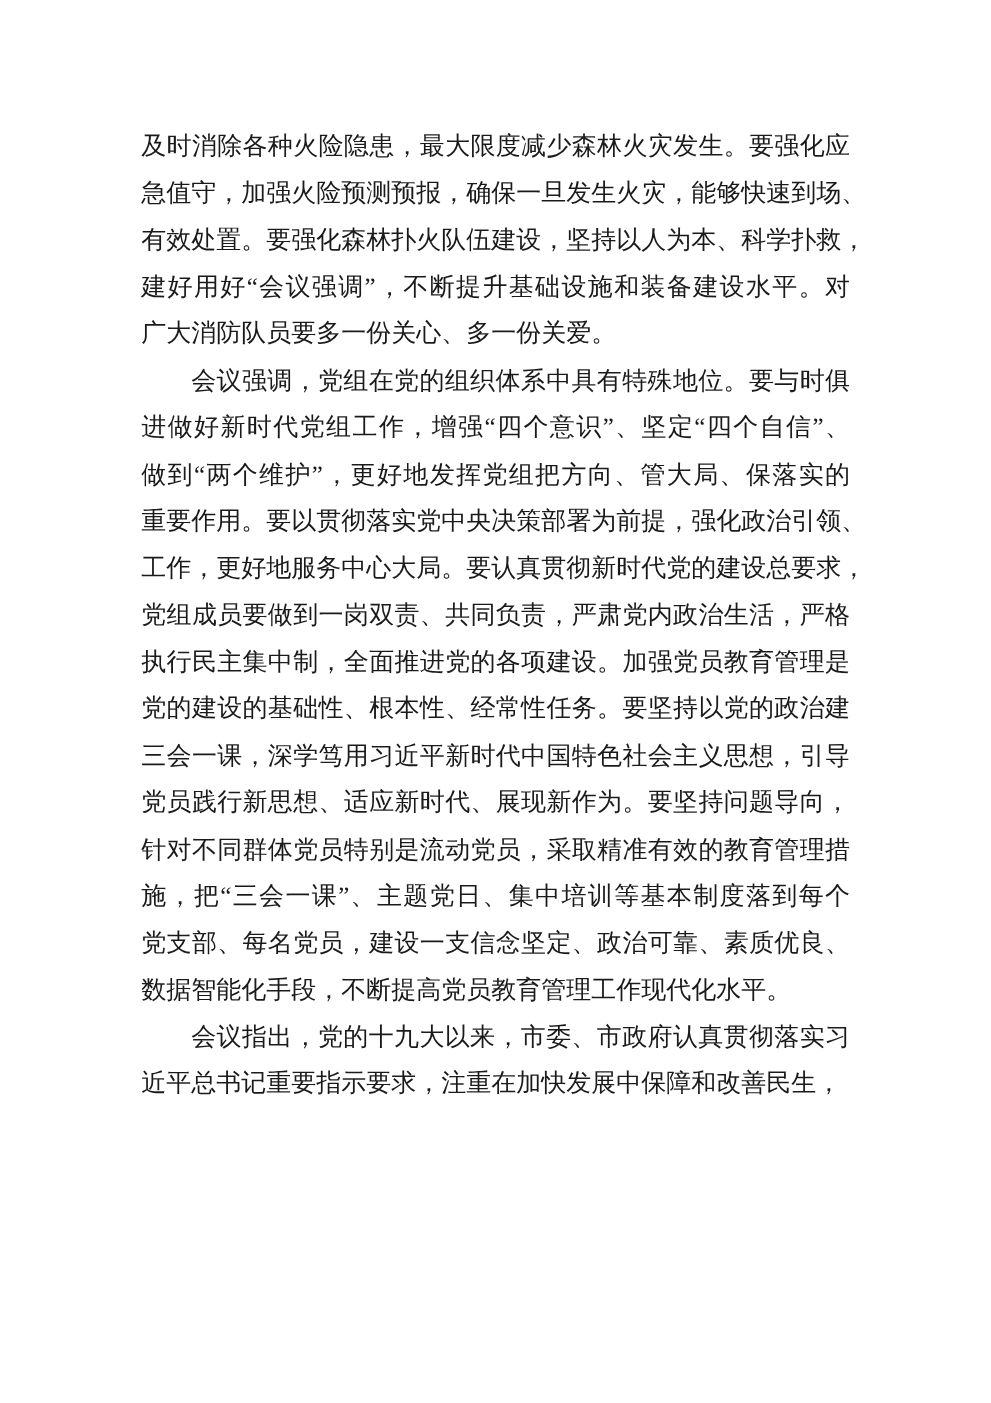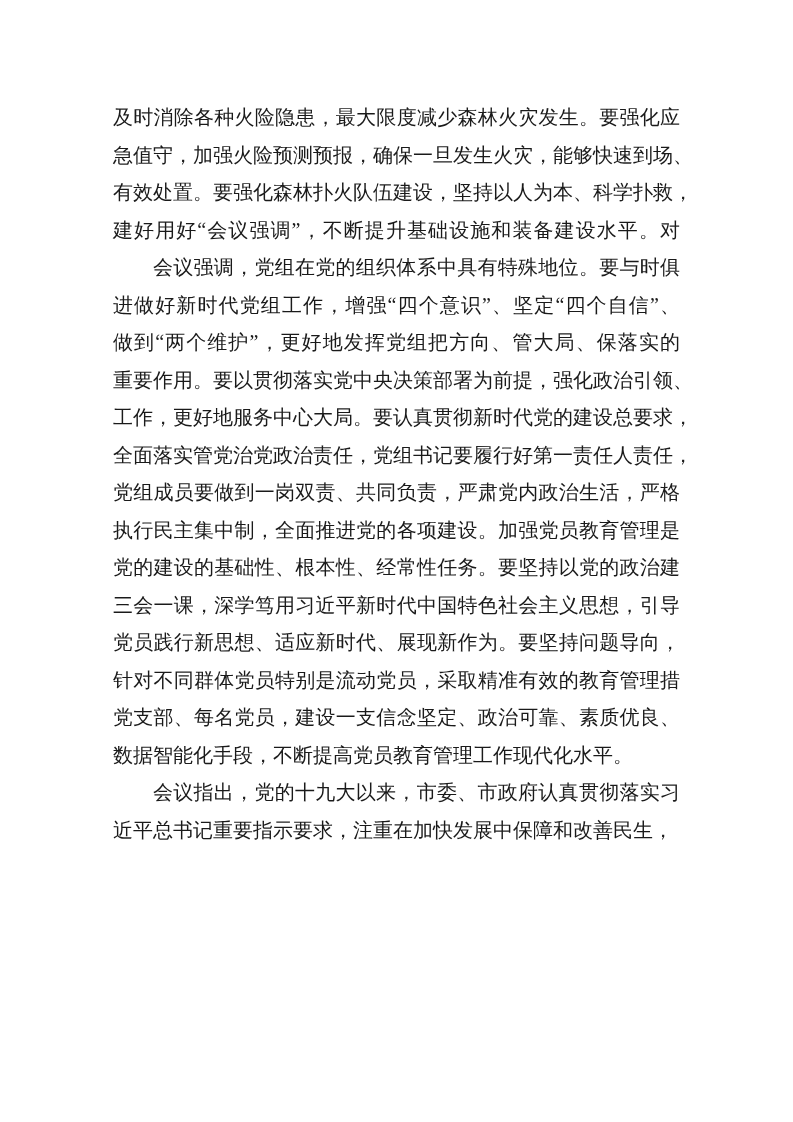--- a/index.html
+++ b/index.html
@@ -41,30 +41,31 @@
 </style>
 </head>
 <body>
 
 <div class="page">
   <div class="textblock" style="color: rgb(26, 26, 26);">
       <div class="line">及时消除各种火险隐患，最大限度减少森林火灾发生。要强化应</div>
       <div class="line">急值守，加强火险预测预报，确保一旦发生火灾，能够快速到场、</div>
       <div class="line">有效处置。要强化森林扑火队伍建设，坚持以人为本、科学扑救，</div>
       <div class="line">建好用好“会议强调”，不断提升基础设施和装备建设水平。对</div>
+      <div class="line last">广大消防队员要多一份关心、多一份关爱。</div>
       <div class="line indent">会议强调，党组在党的组织体系中具有特殊地位。要与时俱</div>
       <div class="line">进做好新时代党组工作，增强“四个意识”、坚定“四个自信”、</div>
       <div class="line">做到“两个维护”，更好地发挥党组把方向、管大局、保落实的</div>
       <div class="line">重要作用。要以贯彻落实党中央决策部署为前提，强化政治引领、</div>
       <div class="line">工作，更好地服务中心大局。要认真贯彻新时代党的建设总要求，</div>
-      <div class="line">全面落实管党治党政治责任，党组书记要履行好第一责任人责任，</div>
       <div class="line">党组成员要做到一岗双责、共同负责，严肃党内政治生活，严格</div>
       <div class="line">执行民主集中制，全面推进党的各项建设。加强党员教育管理是</div>
       <div class="line">党的建设的基础性、根本性、经常性任务。要坚持以党的政治建</div>
       <div class="line">三会一课，深学笃用习近平新时代中国特色社会主义思想，引导</div>
       <div class="line">党员践行新思想、适应新时代、展现新作为。要坚持问题导向，</div>
       <div class="line">针对不同群体党员特别是流动党员，采取精准有效的教育管理措</div>
+      <div class="line">施，把“三会一课”、主题党日、集中培训等基本制度落到每个</div>
       <div class="line">党支部、每名党员，建设一支信念坚定、政治可靠、素质优良、</div>
       <div class="line last">数据智能化手段，不断提高党员教育管理工作现代化水平。</div>
       <div class="line indent">会议指出，党的十九大以来，市委、市政府认真贯彻落实习</div>
       <div class="line last">近平总书记重要指示要求，注重在加快发展中保障和改善民生，</div>
     </div>
 </div>
 
 </body></html>

